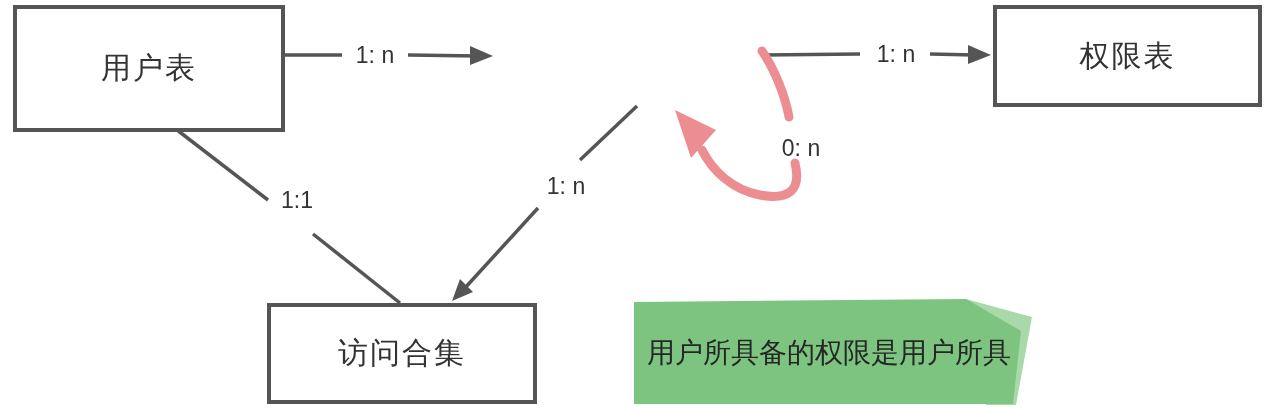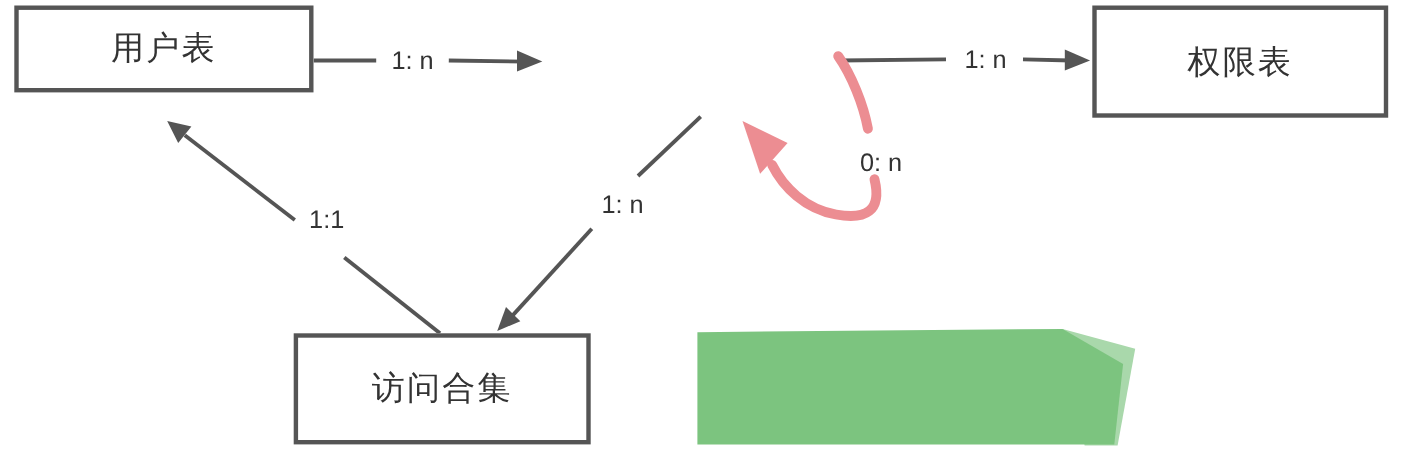--- a/index.html
+++ b/index.html
@@ -6,21 +6,21 @@
   .canvas{
     position:relative;width:1280px;height:410px;background:#ffffff;
     font-family:"Liberation Sans", sans-serif;overflow:hidden;
   }
   .layer-svg{position:absolute;left:0;top:0;}
   .node{
     position:absolute;background:#ffffff;border:4px solid #555555;
     box-sizing:border-box;display:flex;align-items:center;justify-content:center;
     font-size:30px;color:#333333;letter-spacing:2px;
   }
-  #node-user{left:13px;top:5px;width:272px;height:79px;}
+  #node-user{left:13px;top:5px;width:272px;height:127px;}
   #node-role{left:495px;top:5px;width:268px;height:101px;}
   #node-permission{left:993px;top:5px;width:269px;height:102px;}
   #node-access{left:267px;top:303px;width:270px;height:101px;text-align:center;}
   .edge-label{
     position:absolute;transform:translate(-50%,-50%);
     font-size:23px;color:#333333;white-space:nowrap;background:#ffffff;padding:0 2px;text-align:right;
   }
   #label-user-role{left:375px;top:55px;}
   #label-role-permission{left:896px;top:54px;}
   #label-self-loop{left:801px;top:148px;background:transparent;}
@@ -85,15 +85,16 @@
     <span>访问合集</span>
   </div>
 
   <div class="edge-label" id="label-user-role">1: n</div>
   <div class="edge-label" id="label-role-permission">1: n</div>
   <div class="edge-label" id="label-self-loop">0: n</div>
   <div class="edge-label" id="label-role-access">1: n</div>
   <div class="edge-label" id="label-access-user">1:1</div>
 
   <div class="note-text">
+    <span>用户所具备的权限是用户所具</span>
   </div>
 
 </div>
 
 </body></html>

